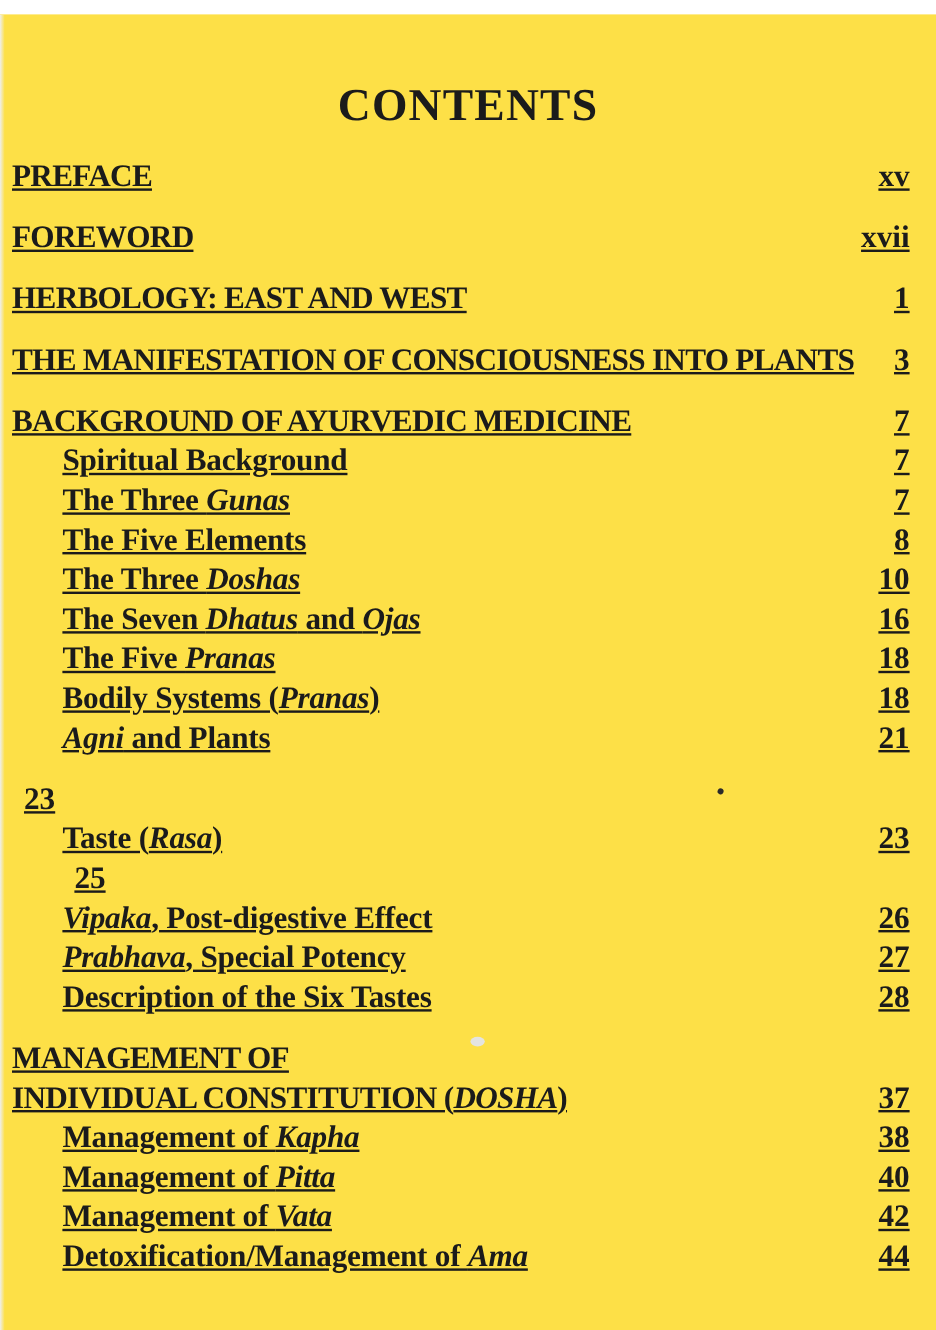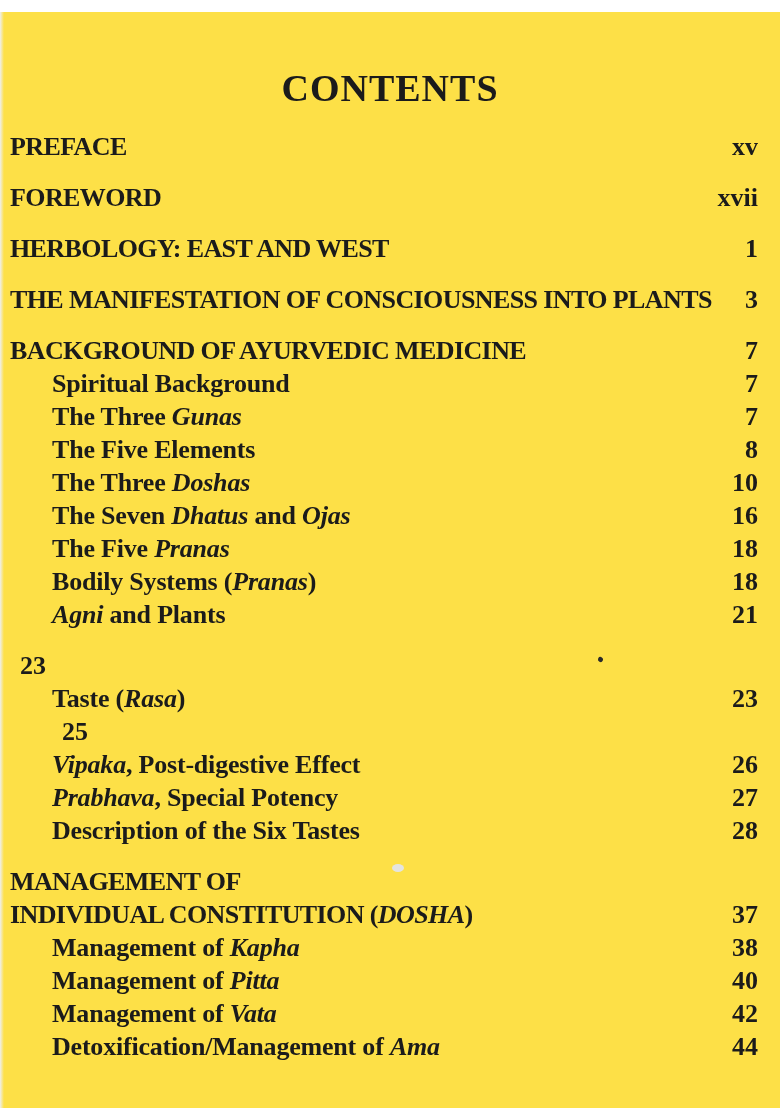--- a/index.html
+++ b/index.html
@@ -41,20 +41,21 @@
   }
   .row {
     display: flex;
     justify-content: space-between;
     align-items: baseline;
     height: 33px;
     line-height: 33px;
     padding-left: 10px;
     padding-right: 22px;
     white-space: nowrap;
+    text-decoration: underline;
   }
   .row.top {
     margin-top: 18px;
     font-size: 26px;
     letter-spacing: -0.6px;
   }
   .row.cont {
     margin-top: 0;
     font-size: 26px;
     letter-spacing: -0.6px;

